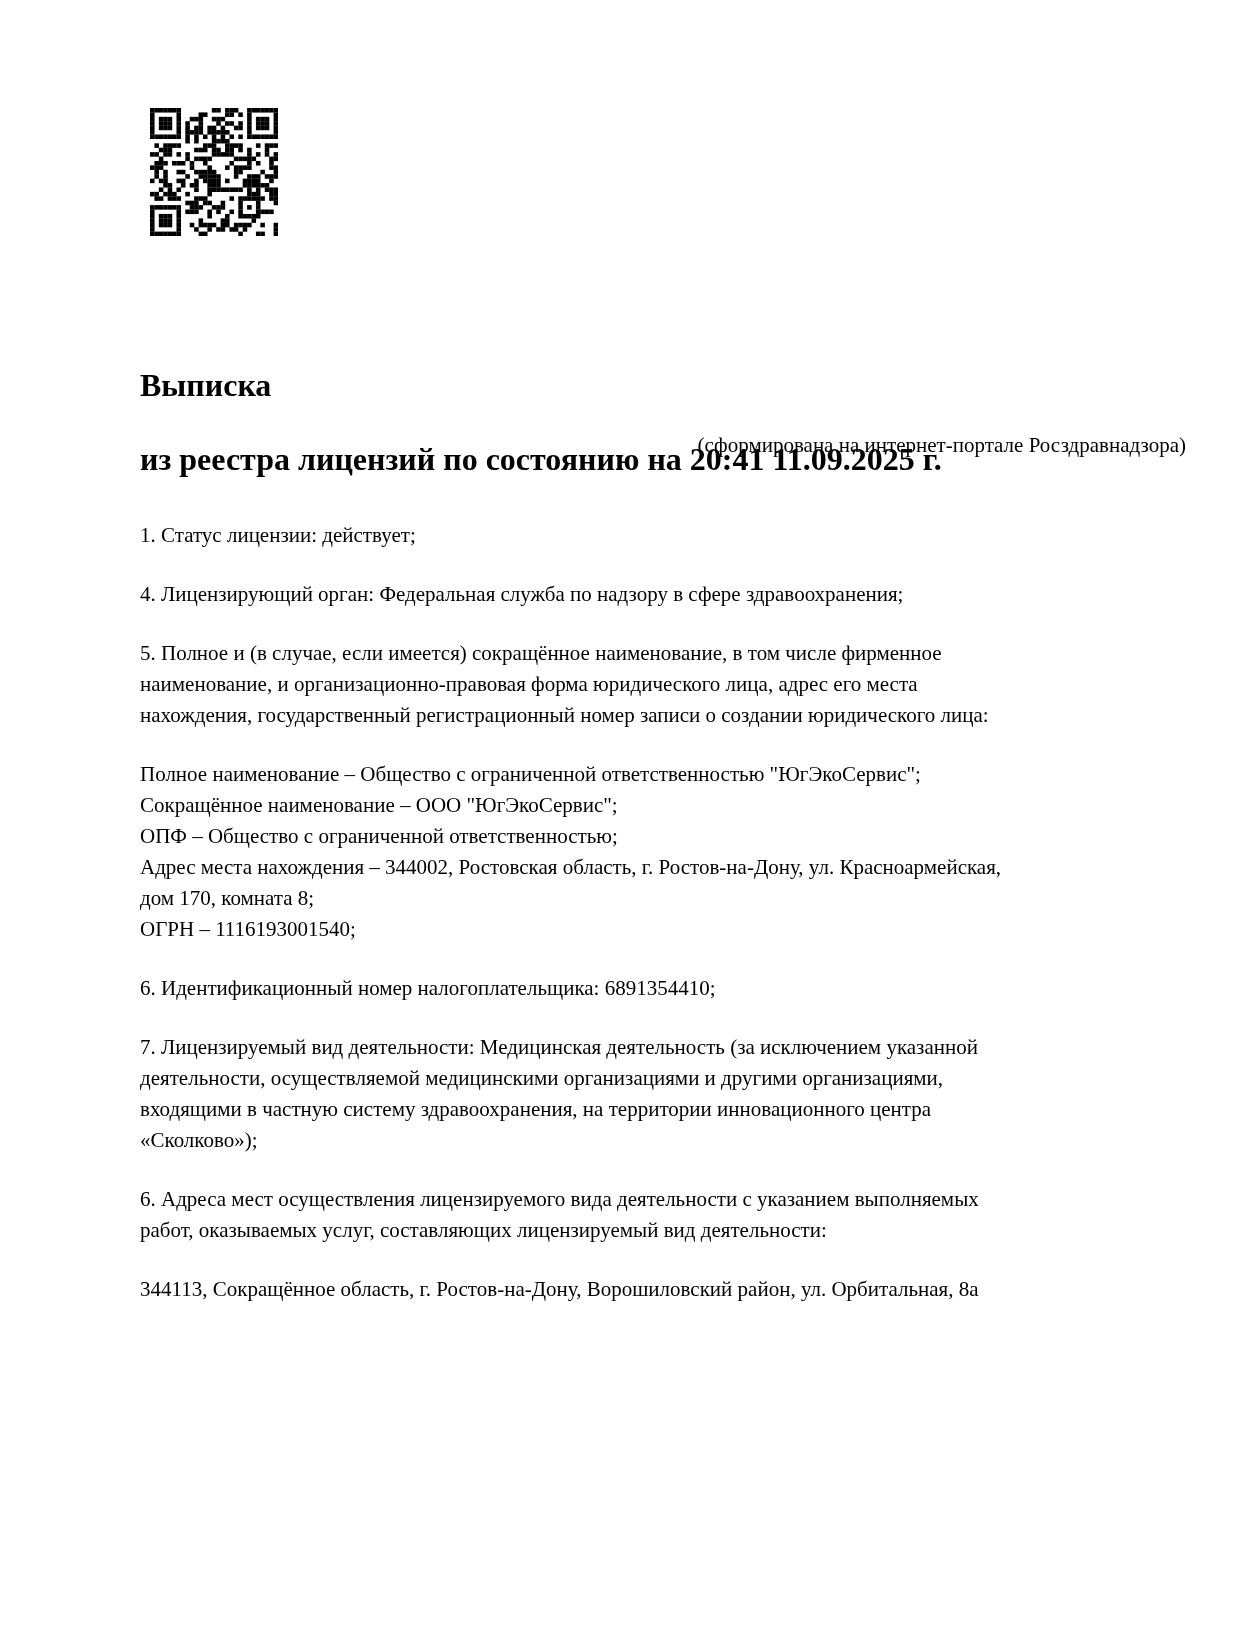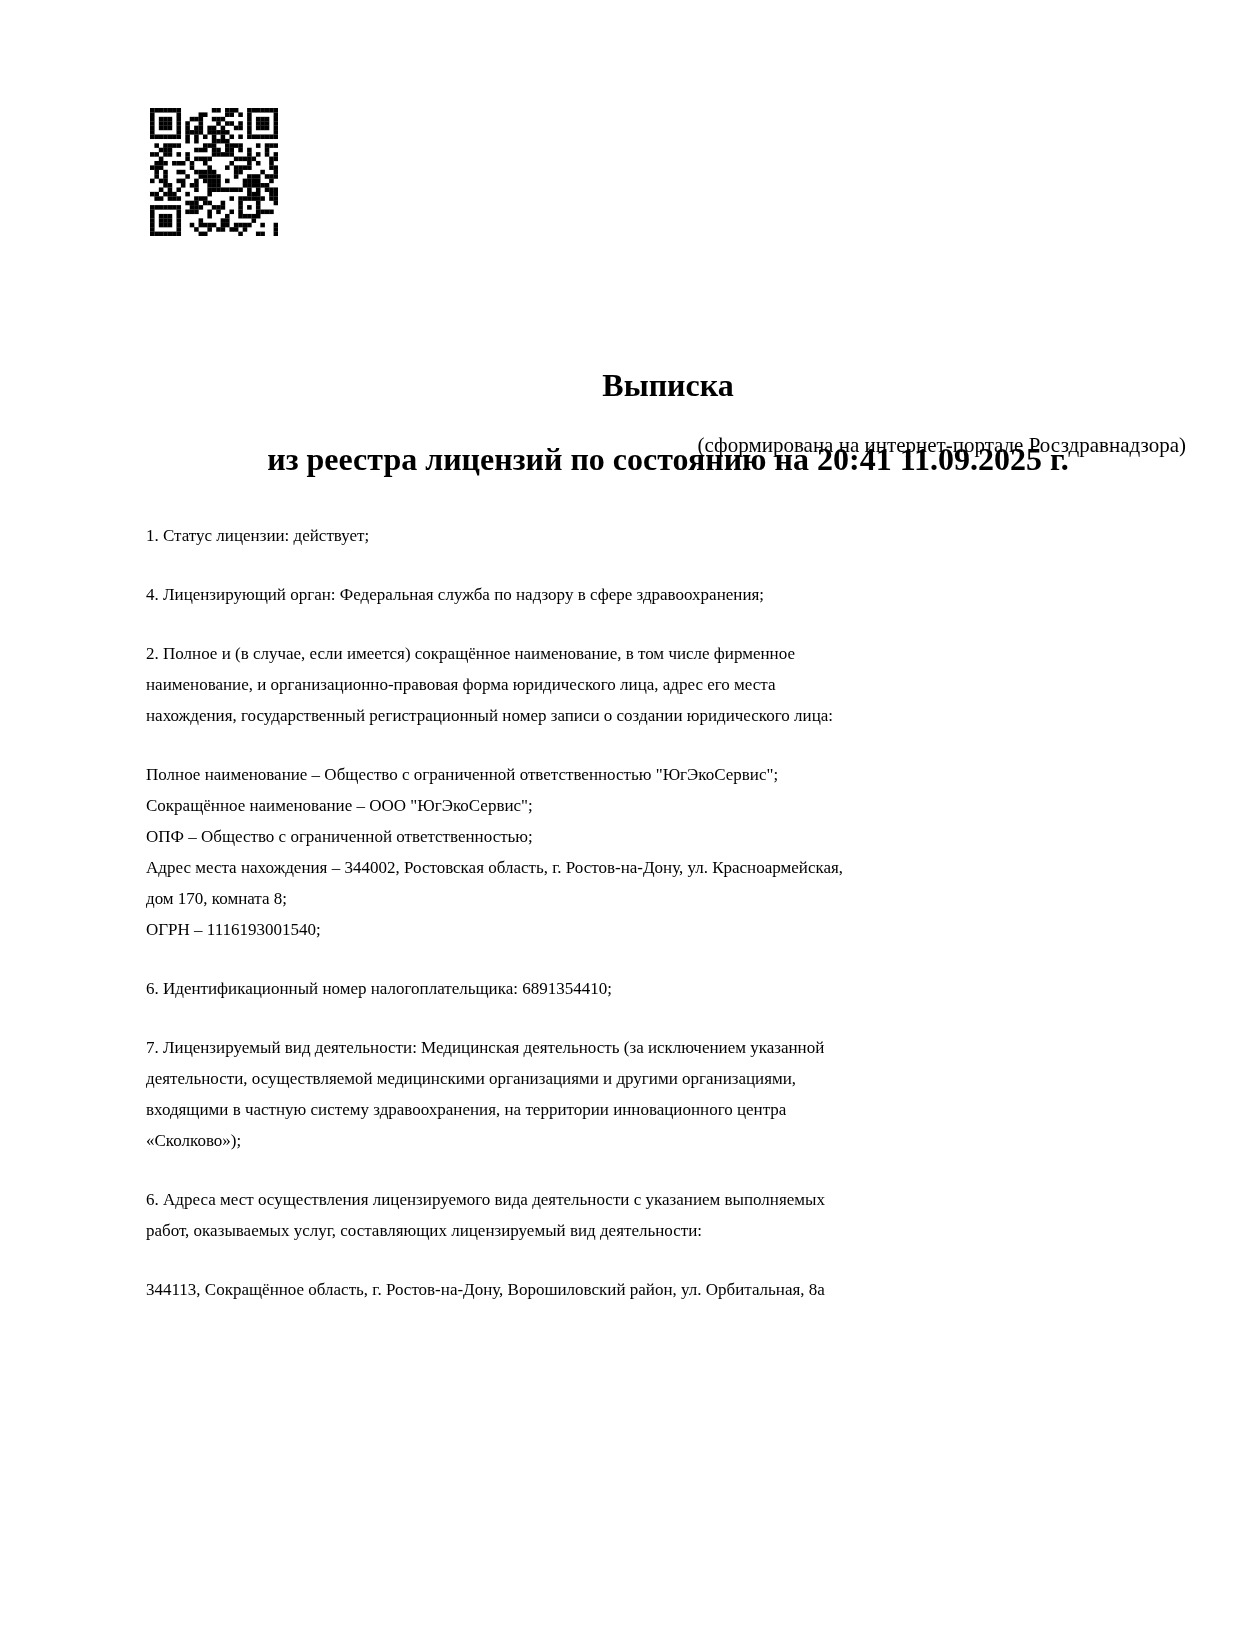--- a/index.html
+++ b/index.html
@@ -17,41 +17,41 @@
     left: 150px;
     top: 108px;
     width: 128px;
     height: 128px;
   }
   .title-block {
     position: absolute;
     left: 140px;
     top: 330px;
     width: 1056px;
-    text-align: center;
+    text-align: left;
     font-weight: bold;
     font-size: 32px;
     line-height: 37px;
     white-space: pre-line;
   }
   .subtitle {
     position: absolute;
     left: 140px;
     top: 432px;
     width: 1046px;
     text-align: right;
     font-size: 21px;
     line-height: 26px;
   }
   .body-text {
     position: absolute;
-    left: 146px;
+    left: 140px;
     top: 520px;
     width: 1056px;
-    font-size: 17px;
+    font-size: 21px;
     line-height: 31px;
   }
   .para {
     margin: 0 0 28px 0;
     white-space: pre-line;
   }
 </style>
 </head>
 <body>
 
@@ -466,21 +466,21 @@
   <div class="title-block">
     <div>Выписка</div>
     <div>из реестра лицензий по состоянию на 20:41 11.09.2025 г.</div>
   </div>
 
   <div class="subtitle">(сформирована на интернет-портале Росздравнадзора)</div>
 
   <div class="body-text">
     <p class="para">1. Статус лицензии: действует;</p>
     <p class="para">4. Лицензирующий орган: Федеральная служба по надзору в сфере здравоохранения;</p>
-    <p class="para">2. Полное и (в случае, если имеется) сокращённое наименование, в том числе фирменное
+    <p class="para">5. Полное и (в случае, если имеется) сокращённое наименование, в том числе фирменное
 наименование, и организационно-правовая форма юридического лица, адрес его места
 нахождения, государственный регистрационный номер записи о создании юридического лица:</p>
     <p class="para">Полное наименование – Общество с ограниченной ответственностью "ЮгЭкоСервис";
 Сокращённое наименование – ООО "ЮгЭкоСервис";
 ОПФ – Общество с ограниченной ответственностью;
 Адрес места нахождения – 344002, Ростовская область, г. Ростов-на-Дону, ул. Красноармейская,
 дом 170, комната 8;
 ОГРН – 1116193001540;</p>
     <p class="para">6. Идентификационный номер налогоплательщика: 6891354410;</p>
     <p class="para">7. Лицензируемый вид деятельности: Медицинская деятельность (за исключением указанной

